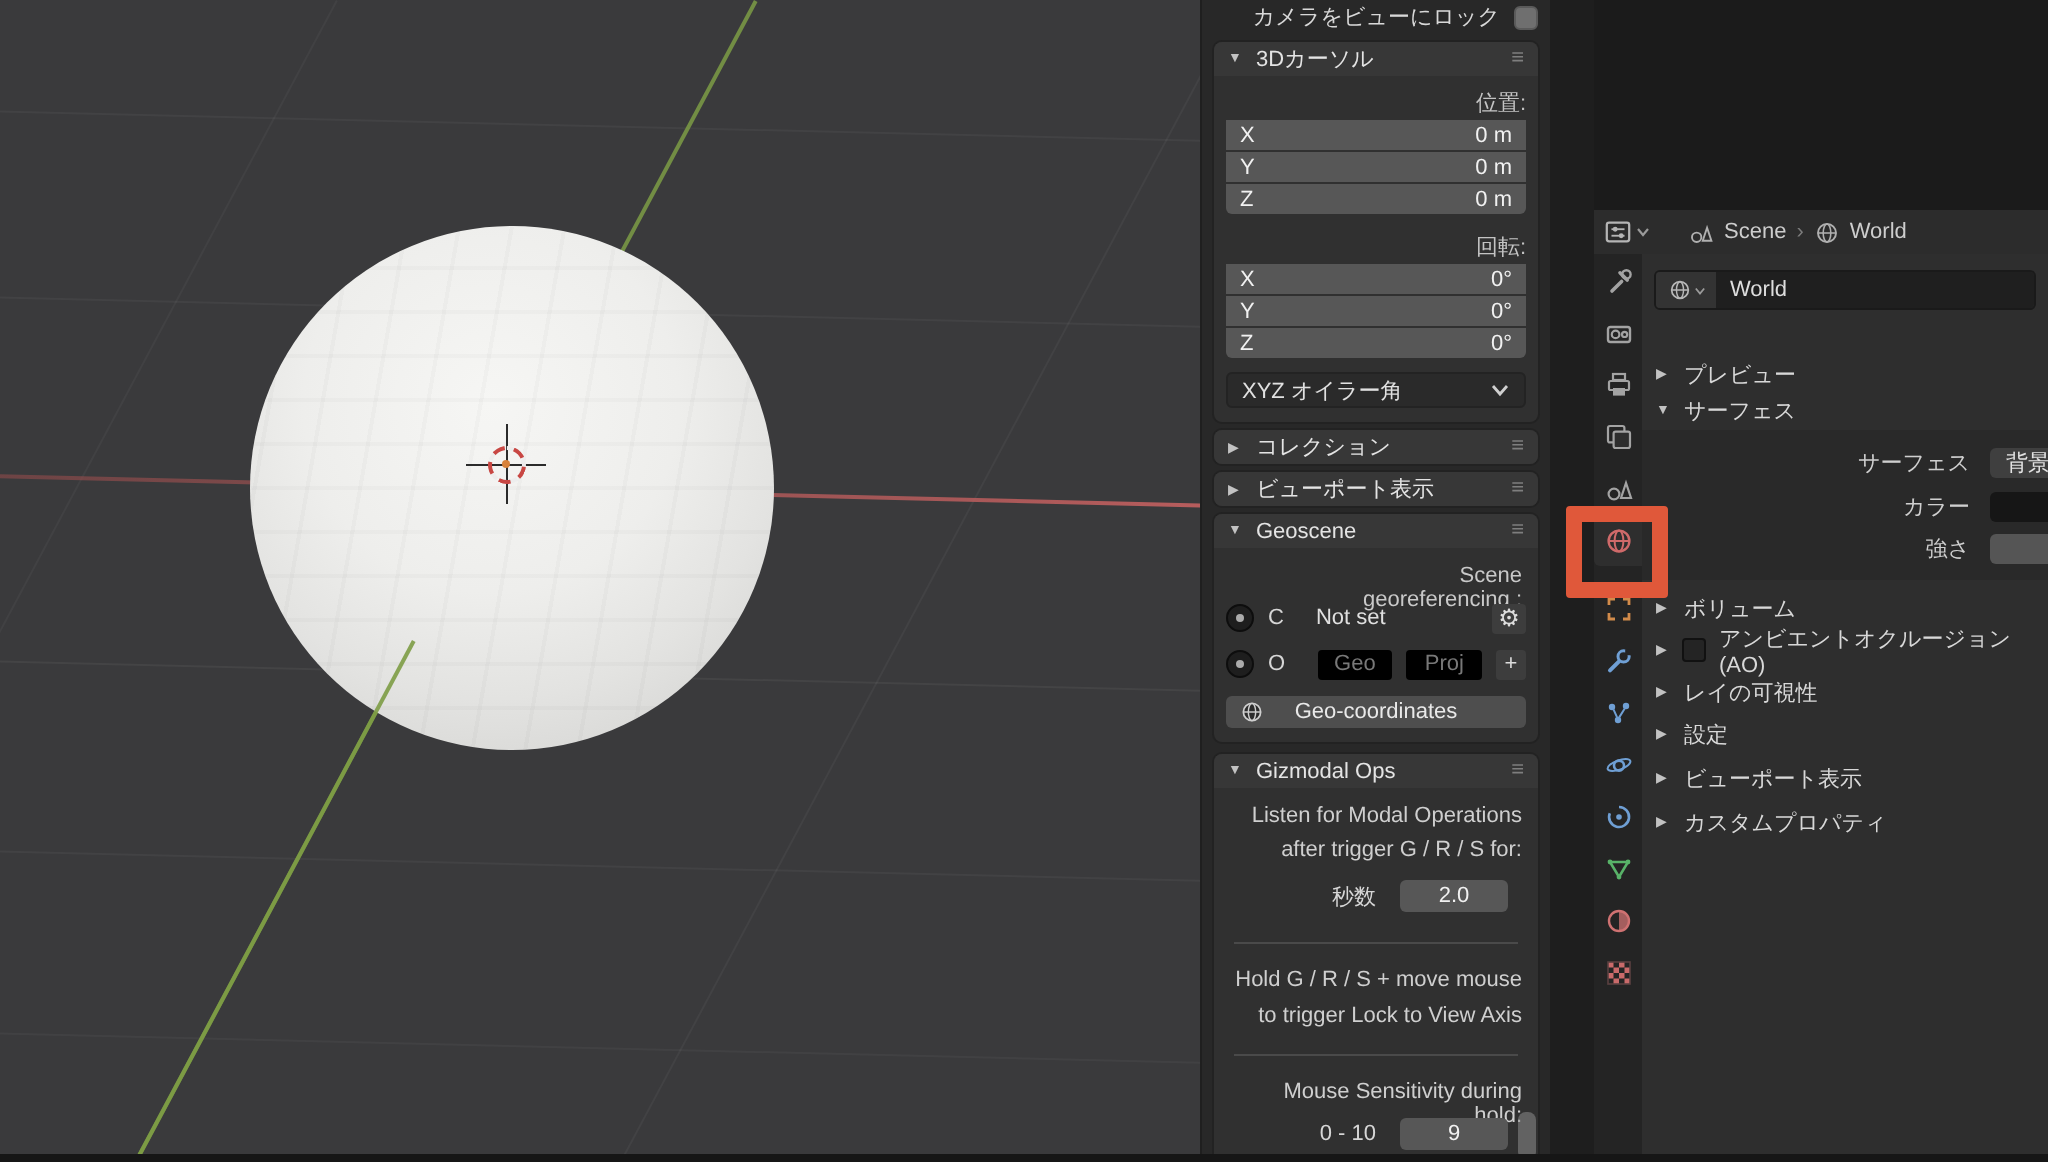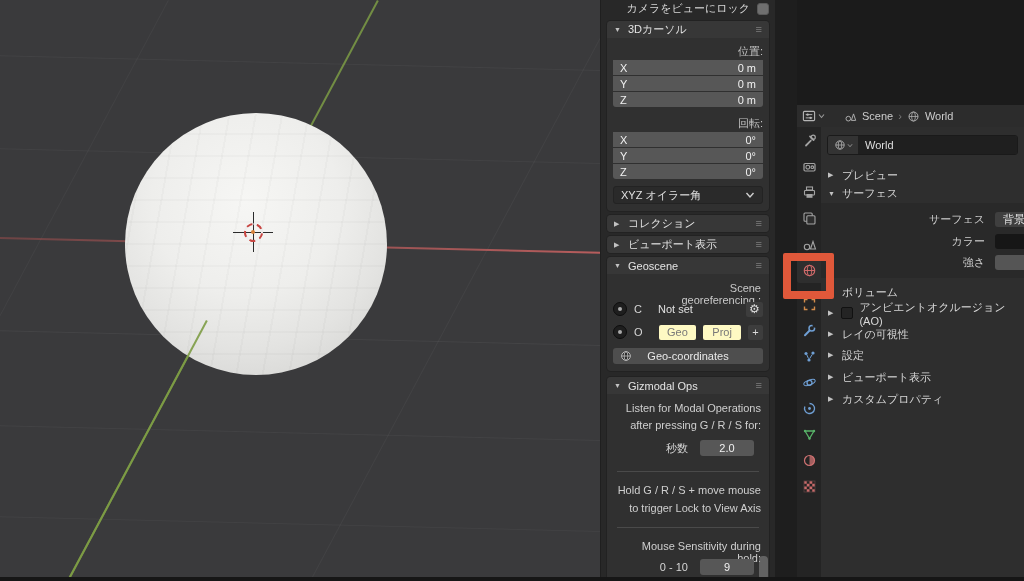--- a/index.html
+++ b/index.html
@@ -39,21 +39,21 @@
           padding:0 7px;color:#f1f1f1;margin-bottom:1px;}
   .vfield:first-of-type{border-radius:3px 3px 0 0;}
   .vfield.last{border-radius:0 0 3px 3px;}
   .drop{margin-top:7px;height:16px;background:#2a2a2a;border-radius:3px;display:flex;align-items:center;
         padding:0 7px;color:#e0e0e0;border:1px solid #232323;}
   .drop svg{margin-left:auto;}
   .cap{color:#c9c9c9;margin:8px 2px 0 2px;height:13px;}
   .grow{display:flex;align-items:center;gap:7px;margin-top:5px;height:18px;}
   .radio{width:12px;height:12px;border-radius:50%;background:#1e1e1e;border:1px solid #0d0d0d;position:relative;flex:none;}
   .radio::after{content:"";position:absolute;left:3.5px;top:3.5px;width:4px;height:4px;border-radius:50%;background:#ababab;}
-  .gbtn{height:15px;background:#fef9c3;border-radius:2px;color:#787878;display:flex;align-items:center;justify-content:center;flex:1;}
+  .gbtn{height:15px;background:#000000;border-radius:2px;color:#787878;display:flex;align-items:center;justify-content:center;flex:1;}
   .sqbtn{width:17px;height:15px;background:#3d3d3d;border-radius:2px;color:#dcdcdc;display:flex;align-items:center;justify-content:center;flex:none;}
   .bigbtn{margin-top:7px;height:16px;background:#4e4e4e;border-radius:3px;display:flex;align-items:center;justify-content:center;
           color:#e9e9e9;position:relative;}
   .bigbtn svg{position:absolute;left:7px;top:2px;}
   .hline{margin:15px 4px 0 4px;border-top:1px solid #4a4a4a;height:0;}
   .txt{color:#cfcfcf;margin:12px 2px 0 2px;height:13px;}
   .numrow{display:flex;align-items:center;justify-content:flex-end;gap:12px;margin-top:8px;height:16px;padding-right:9px;}
   .nfield{width:54px;height:16px;background:#575757;border-radius:3px;display:flex;align-items:center;justify-content:center;color:#f1f1f1;}
   .thumb{left:759px;top:556px;width:9px;height:24px;border-radius:4px;background:rgba(140,140,140,.55);z-index:40;}
 
@@ -64,21 +64,21 @@
         padding:0 5px;box-sizing:border-box;z-index:11;color:#cdcdcd;}
   .tabcol{left:797px;top:127px;width:24px;height:450px;background:#242424;z-index:11;display:flex;flex-direction:column;align-items:center;}
   .tab{width:24px;height:26px;display:flex;align-items:center;justify-content:center;flex:none;}
   .tab.active{background:#2e2e2e;border-radius:3px 0 0 3px;}
   .tgap{height:8px;flex:none;}
   .pcontent{left:821px;top:127px;width:203px;height:450px;background:#2e2e2e;z-index:11;overflow:visible;}
   .dbrow{margin:8px 6px 0 6px;height:18px;display:flex;border-radius:3px;overflow:hidden;border:1px solid #1a1a1a;}
   .dbrow .browse{width:30px;background:#333;display:flex;align-items:center;justify-content:center;gap:1px;}
   .dbrow .name{flex:1;background:#1f1f1f;color:#dedede;display:flex;align-items:center;padding-left:7px;}
   .prow{display:flex;align-items:center;gap:6px;padding:0 7px;height:16px;margin-top:5px;color:#d8d8d8;}
-  .prow.first{margin-top:12px;}
+  .prow.first{margin-top:24px;}
   .surfbody{margin-top:2px;background:#292929;padding:8px 0;}
   .frow{display:flex;align-items:center;height:16px;}
   .frow .lbl{width:164px;text-align:right;color:#cfcfcf;flex:none;}
   .ffield{margin-left:10px;width:60px;height:15px;border-radius:3px;flex:none;display:flex;align-items:center;padding-left:8px;color:#e2e2e2;box-sizing:border-box;}
   .cb{width:12px;height:12px;background:#242424;border:1px solid #111;border-radius:2px;box-sizing:border-box;flex:none;}
 
   .annot{left:783px;top:253px;width:51px;height:46px;border:8px solid #e0583a;border-radius:2px;box-sizing:border-box;z-index:60;}
   .botbar{left:0;top:577px;width:1024px;height:4px;background:#161616;z-index:70;}
   svg{display:block;}
 </style>
@@ -209,21 +209,21 @@
     </div>
 
     <div class="panel" style="margin-top:6px;">
       <div class="phead open">
         <span class="arr">▼</span>
         <span>Gizmodal Ops</span>
         <span class="grip">≡</span>
       </div>
       <div class="pbody">
         <div class="txt" style="margin-top:2px;">Listen for Modal Operations</div>
-        <div class="txt" style="margin-top:4px;">after pressing G / R / S for:</div>
+        <div class="txt" style="margin-top:4px;">after trigger G / R / S for:</div>
         <div class="numrow">
           <span>秒数</span>
           <span class="nfield">2.0</span>
         </div>
         <div class="hline"></div>
         <div class="txt">Hold G / R / S + move mouse</div>
         <div class="txt" style="margin-top:5px;">to trigger Lock to View Axis</div>
         <div class="hline" style="margin-top:12px;"></div>
         <div class="txt">Mouse Sensitivity during hold:</div>
         <div class="numrow" style="margin-top:6px;">

